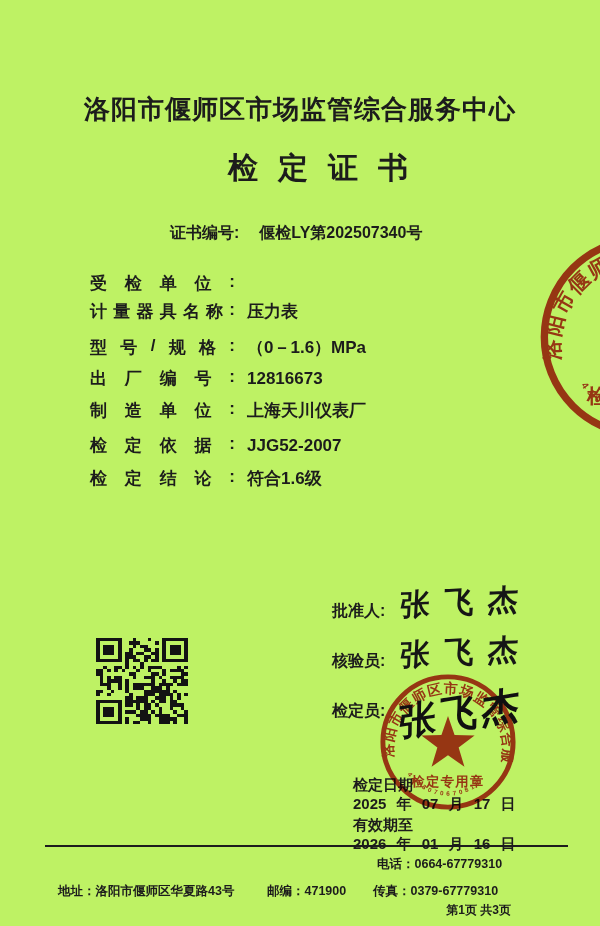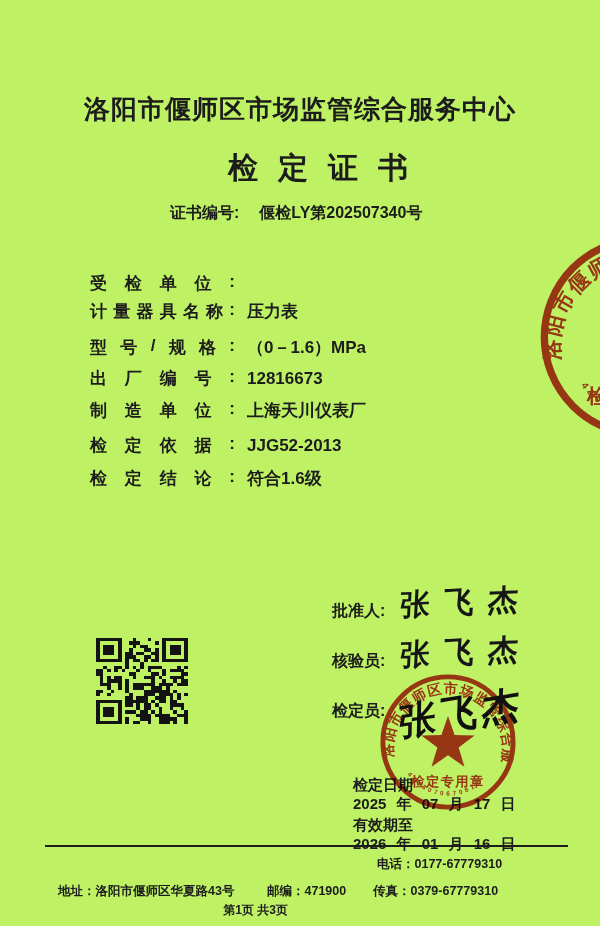--- a/index.html
+++ b/index.html
@@ -12,21 +12,21 @@
   .title{
     top:92px;left:0;width:600px;text-align:center;
     font-size:26px;font-weight:700;letter-spacing:1px;
   }
   .doc-title{
     top:148px;left:0;width:600px;text-align:center;
     font-size:30px;font-weight:700;letter-spacing:20px;
     transform:translateX(28px);
   }
   .certno{top:203px;left:170px;display:flex;align-items:baseline;}
-  .certno-label{font-size:16px;font-weight:700;}
+  .certno-label{font-size:16px;font-weight:700;margin-top:20px;}
   .certno-value{font-size:16px;font-weight:600;margin-left:20px;}
 
   .frow{left:90px;display:flex;align-items:baseline;}
   .flabel{
     display:flex;justify-content:space-between;
     width:145px;font-size:17px;font-weight:700;white-space:nowrap;
   }
   .fvalue{font-size:17px;font-weight:600;margin-left:12px;white-space:nowrap;}
 
   .qr{left:96px;top:638px;width:92px;height:86px;fill:#131313;shape-rendering:crispEdges;}
@@ -45,21 +45,21 @@
   .stamp{mix-blend-mode:multiply;opacity:.92;z-index:2;}
   .stamp text{font-weight:700;}
 
   .drow{left:337px;display:flex;align-items:baseline;z-index:1;flex-direction:column;}
   .dlabel{font-size:15px;font-weight:700;white-space:nowrap;}
   .dvalue{font-size:15px;font-weight:600;margin-left:16px;word-spacing:6px;white-space:nowrap;}
 
   .divider{top:845px;left:45px;width:523px;height:2px;background:#1d1d1d;}
 
   .fline{font-size:12.5px;font-weight:700;white-space:nowrap;}
-  .fcenter{top:902px;left:0;width:511px;text-align:center;font-size:12px;font-weight:600;}
+  .fcenter{top:902px;left:0;width:511px;text-align:right;font-size:12px;font-weight:600;}
 </style>
 </head>
 <body>
 
 <div class="page">
 
   <div class="abs title">洛阳市偃师区市场监管综合服务中心</div>
   <div class="abs doc-title">检定证书</div>
 
   <div class="abs certno">
@@ -120,21 +120,21 @@
     <span class="fvalue">上海天川仪表厂</span>
   </div>
   <div class="abs frow" style="top:434px">
     <span class="flabel spread">
         <span>检</span>
         <span>定</span>
         <span>依</span>
         <span>据</span>
         <span>:</span>
       </span>
-    <span class="fvalue">JJG52-2013</span>
+    <span class="fvalue">JJG52-2007</span>
   </div>
   <div class="abs frow" style="top:467px">
     <span class="flabel spread">
         <span>检</span>
         <span>定</span>
         <span>结</span>
         <span>论</span>
         <span>:</span>
       </span>
     <span class="fvalue">符合1.6级</span>
@@ -511,21 +511,21 @@
     <span class="dlabel">检定日期</span>
     <span class="dvalue">2025 年 07 月 17 日</span>
   </div>
   <div class="abs drow" style="top:816px">
     <span class="dlabel">有效期至</span>
     <span class="dvalue">2026 年 01 月 16 日</span>
   </div>
 
   <div class="abs divider"></div>
 
-  <span class="abs fline" style="left:377px;top:856px">电话：0177-67779310</span>
+  <span class="abs fline" style="left:377px;top:856px">电话：0664-67779310</span>
 
   <span class="abs fline" style="left:58px;top:883px">地址：洛阳市偃师区华夏路43号</span>
   <span class="abs fline" style="left:267px;top:883px">邮编：471900</span>
   <span class="abs fline" style="left:373px;top:883px">传真：0379-67779310</span>
 
   <div class="abs fcenter">第1页  共3页</div>
 
 </div>
 
 </body></html>

